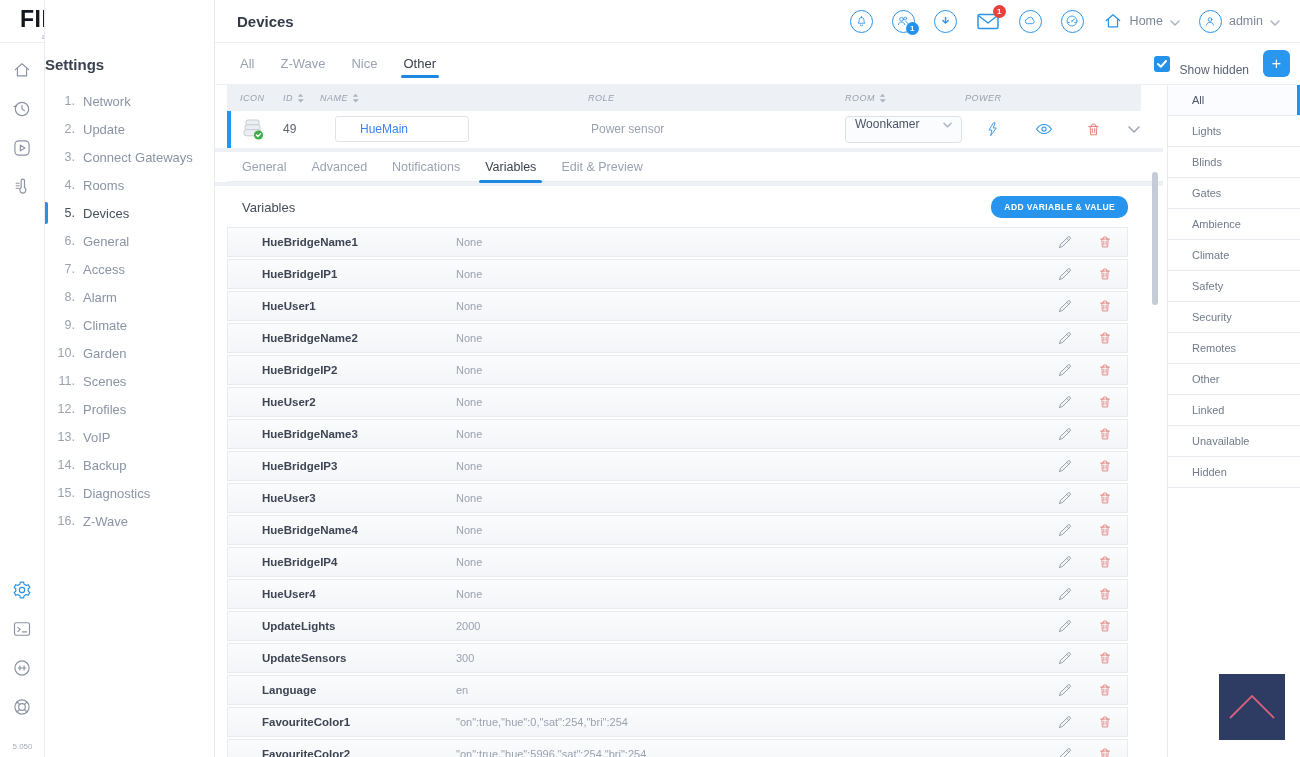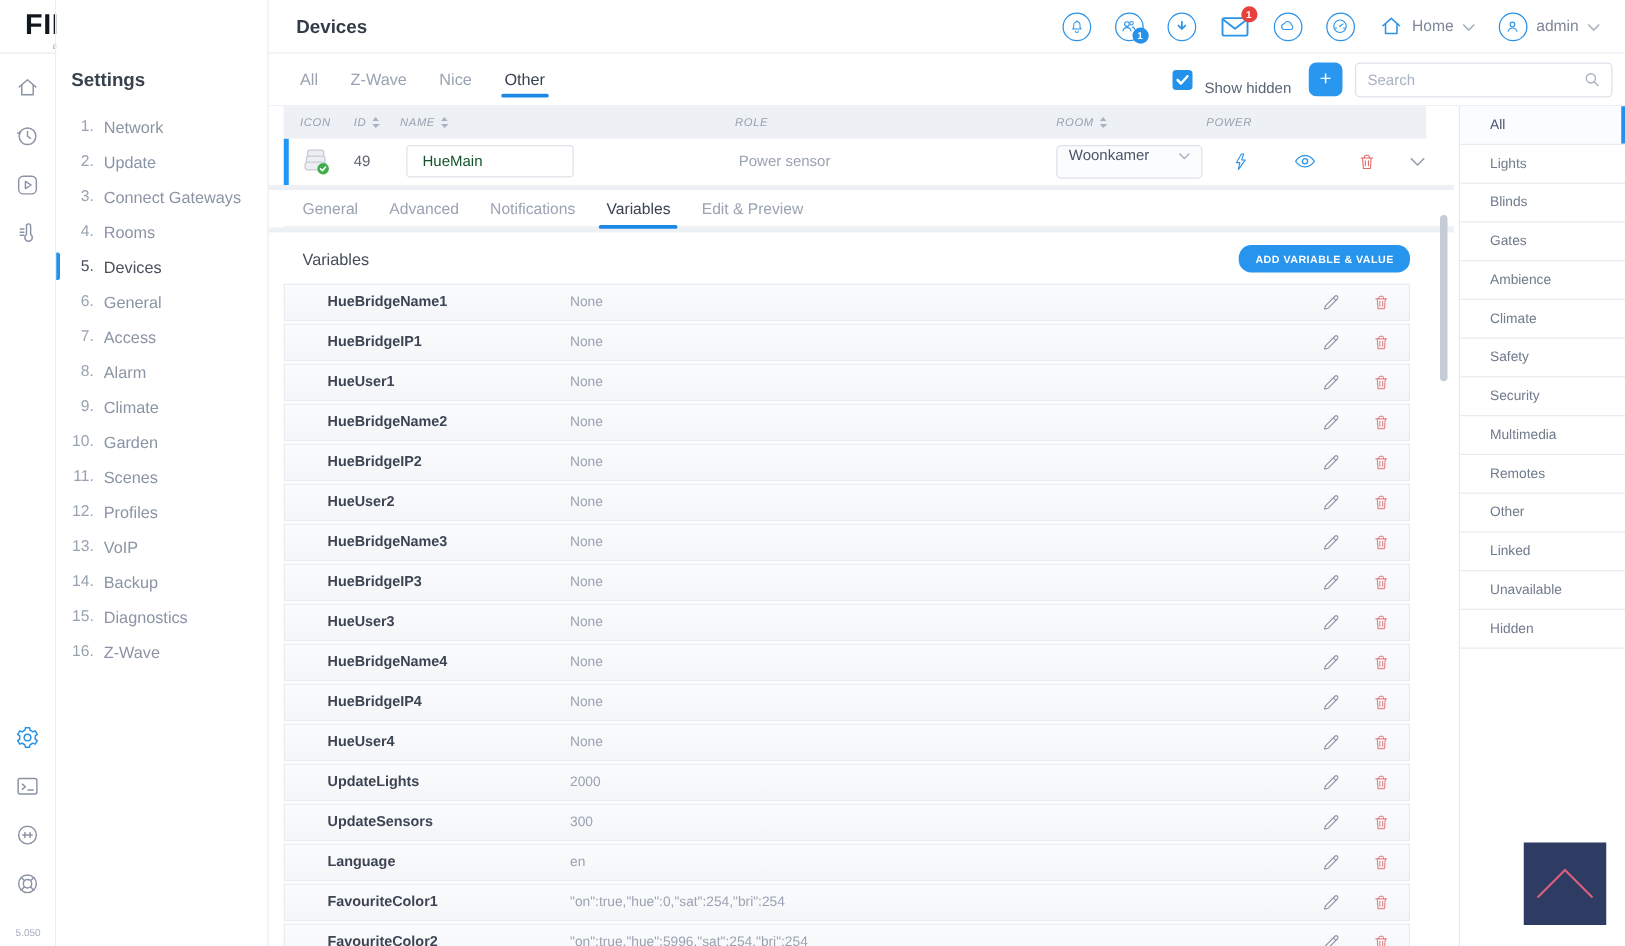--- a/index.html
+++ b/index.html
@@ -22,21 +22,21 @@
   .rail::before{content:'';position:absolute;top:42px;left:0;width:45px;height:1px;background:#eaecf1;}
   .rail-top{position:absolute;top:60px;left:0;right:0;display:flex;flex-direction:column;align-items:center;gap:19px;}
   .rail-bottom{position:absolute;bottom:40px;left:0;right:0;display:flex;flex-direction:column;align-items:center;gap:19px;}
   .rail-ic{width:20px;height:20px;display:flex;align-items:center;justify-content:center;cursor:pointer;}
   .rail-ic svg{stroke:#8a93a3;fill:none;stroke-width:1.4;stroke-linecap:round;stroke-linejoin:round;}
   .rail-ic.active svg{stroke:var(--accent);}
   .version{position:absolute;bottom:6px;left:0;width:45px;text-align:center;font-size:8px;color:#a6aebb;}
 
   
   .settings-nav{position:absolute;left:45px;top:0;width:170px;height:100%;border-right:1px solid var(--line);padding-top:56px;background:#fff;}
-  .settings-title{margin:0 0 14px 12px;font-size:15px;font-weight:600;color:#39414e;}
+  .settings-title{margin:0 0 14px 0;font-size:15px;font-weight:600;color:#39414e;}
   .snav-item{height:28px;display:flex;align-items:center;position:relative;font-size:13px;cursor:pointer;}
   .snav-num{width:30px;text-align:right;margin-right:8px;color:#98a2b1;font-size:12.5px;}
   .snav-label{color:#8a94a4;}
   .snav-item.active .snav-num,.snav-item.active .snav-label{color:#47505e;}
   .snav-item.active::before{content:'';position:absolute;left:0;top:3px;bottom:3px;width:3px;background:var(--accent);border-radius:0 2px 2px 0;}
 
   
   .topbar{position:absolute;left:215px;right:0;top:0;height:43px;border-bottom:1px solid #eaedf2;display:flex;align-items:center;padding:0 20px 0 22px;background:#fff;}
   .page-title{font-size:15px;font-weight:600;color:#333b48;}
   .top-icons{margin-left:auto;display:flex;align-items:center;gap:19px;}
@@ -75,21 +75,21 @@
   .cat-item.active{color:#49536e;background:#fbfcff;box-shadow:inset -3px 0 0 var(--accent);}
 
   
   .device-table{width:914px;}
   .dt-head{height:26px;background:#edf0f5;position:relative;}
   .dt-col{position:absolute;top:0;height:26px;display:flex;align-items:center;gap:4px;font-size:9px;letter-spacing:.5px;color:#98a1b0;font-style:italic;}
   .dt-col svg{fill:#a9b2c0;}
   .device-row{height:37px;background:#fff;border-left:4px solid #2196f3;position:relative;}
   .dev-ic{position:absolute;left:9px;top:5px;width:26px;height:26px;}
   .dev-id{position:absolute;left:52px;top:11px;font-size:12px;color:#5a6472;}
-  .name-input{position:absolute;left:94px;top:5px;width:134px;height:26px;border:1px solid #dfe3ea;border-radius:3px;font-size:12px;color:#14532d;padding:0 12px;font-family:"Liberation Sans",sans-serif;outline:none;}
+  .name-input{position:absolute;left:104px;top:5px;width:134px;height:26px;border:1px solid #dfe3ea;border-radius:3px;font-size:12px;color:#3b82f6;padding:0 24px;font-family:"Liberation Sans",sans-serif;outline:none;}
   .dev-role{position:absolute;left:360px;top:11px;font-size:12px;color:#9aa3b2;}
   .room-select{position:absolute;left:614px;top:5px;width:117px;height:27px;border:1px solid #dde2e9;border-radius:4px;background:#fbfcfd;display:flex;justify-content:space-between;padding:0 9px;font-size:12px;color:#4a5568;cursor:pointer;}
   .row-ic{position:absolute;top:9px;width:18px;height:18px;display:flex;align-items:center;justify-content:center;cursor:pointer;}
   .row-ic svg{fill:none;stroke-width:1.4;stroke-linecap:round;stroke-linejoin:round;}
   .ic-bolt{left:752px;} .ic-bolt svg{stroke:var(--icon-blue);}
   .ic-eye{left:804px;} .ic-eye svg{stroke:var(--icon-blue);}
   .ic-trash{left:853px;} .ic-trash svg{stroke:var(--danger);}
   .ic-rowchev{left:894px;} .ic-rowchev svg{stroke:#97a0ae;}
 
   .band{height:4px;background:var(--line-soft);margin-left:-12px;}
@@ -345,27 +345,20 @@
         </div>
       </div>
     <div class="toolbar">
       <span class="checkbox checked">
           <svg width="10" height="8" viewBox="0 0 10 8">
             <path d="M1 4l2.8 2.8L9 1"></path>
           </svg>
         </span>
       <span class="cb-label">Show hidden</span>
       <button class="add-btn">+</button>
-      <span class="search">
-        <input placeholder="Search" style="">
-        <svg width="13" height="13" viewBox="0 0 16 16">
-            <circle cx="7" cy="7" r="4.5"></circle>
-            <path d="M10.5 10.5L14 14"></path>
-          </svg>
-      </span>
     </div>
   </div>
 
   <div class="content" style="position:absolute;">
     <div class="panel">
 
       <div class="device-table">
         <div class="dt-head">
           <span class="dt-col" style="left:13px">
               <span>ICON</span>
@@ -843,23 +836,20 @@
           <div class="cat-item">
             <span>Climate</span>
           </div>
           <div class="cat-item">
             <span>Safety</span>
           </div>
           <div class="cat-item">
             <span>Security</span>
           </div>
           <div class="cat-item">
-            <span>Multimedia</span>
-          </div>
-          <div class="cat-item">
             <span>Remotes</span>
           </div>
           <div class="cat-item">
             <span>Other</span>
           </div>
           <div class="cat-item">
             <span>Linked</span>
           </div>
           <div class="cat-item">
             <span>Unavailable</span>

